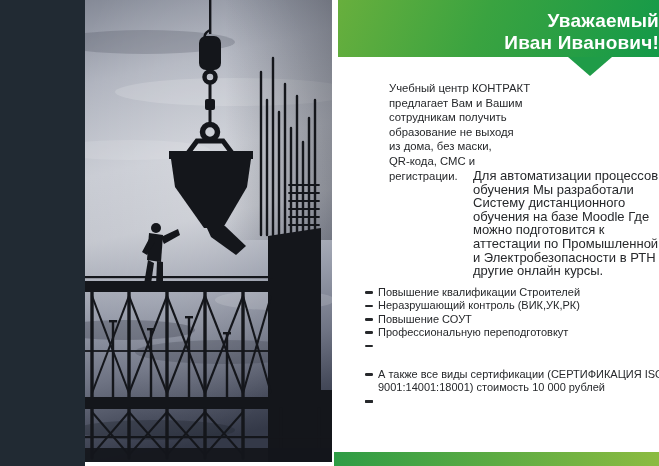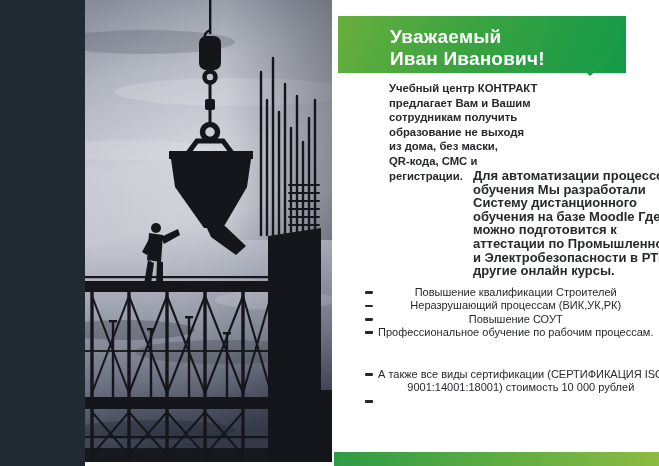--- a/index.html
+++ b/index.html
@@ -6,41 +6,42 @@
   .poster {
     position:relative; width:659px; height:466px; background:#ffffff;
     overflow:hidden; font-family:"Liberation Sans", sans-serif;
     margin:0 auto;
   }
   .navy-strip { position:absolute; left:0; top:0; width:85px; height:466px; background:#212a33; }
   .photo { position:absolute; left:85px; top:0; width:247px; height:462px; }
   .photo svg { display:block; }
 
   .banner {
-    position:absolute; left:338px; top:16px; width:288px; height:57px;
+    position:absolute; left:338px; top:0; width:321px; height:57px;
     background:linear-gradient(112deg, #68af3d 0%, #3aa340 45%, #149a49 100%);
+    text-align:right;
   }
   .banner-title {
     padding:10px 0 0 52px; font-size:19px; line-height:22px; font-weight:bold;
     color:#ffffff; white-space:pre; letter-spacing:0.2px;
   }
   .banner-pointer {
     position:absolute; left:568px; top:57px; width:0; height:0;
     border-left:22px solid transparent; border-right:22px solid transparent;
     border-top:19px solid #1f9c48;
   }
 
-  .para { position:absolute; color:#26282b; white-space:pre;font-weight:bold; }
+  .para { position:absolute; color:#26282b; white-space:pre; }
   .intro { left:389px; top:81px; font-size:11.3px; line-height:14.6px; }
   .automation { left:473px; top:169px; font-size:13px; line-height:13.6px; }
 
   .list { position:absolute; left:365px; margin:0; padding:0; list-style:none; color:#26282b; font-size:11px; }
   .services-list { top:286px; }
   .extras-list { top:368px; }
-  .list li { position:relative; padding-left:13px; line-height:13.4px; white-space:pre;text-align:center; }
+  .list li { position:relative; padding-left:13px; line-height:13.4px; white-space:pre; }
   .dash {
     position:absolute; left:0; top:5.2px; width:8px; height:2.6px;
     background:#26282b; border-radius:1.3px;
   }
 
   .bottom-bar {
     position:absolute; left:334px; right:0; bottom:0; height:14px;
     background:linear-gradient(to right, #2e9c45, #8cbb41);
   }
 </style>
@@ -230,24 +231,24 @@
 обучения Мы разработали
 Систему дистанционного
 обучения на базе Moodle Где
 можно подготовится к
 аттестации по Промышленной
 и Электробезопасности в РТН и
 другие онлайн курсы.</div>
 
   <ul class="list services-list">
     <li><span class="dash"></span><span>Повышение квалификации Строителей</span></li>
-    <li><span class="dash"></span><span>Неразрушающий процессам (ВИК,УК,РК)</span></li>
+    <li><span class="dash"></span><span>Неразрушающий контроль (ВИК,УК,РК)</span></li>
     <li><span class="dash"></span><span>Повышение СОУТ</span></li>
+    <li><span class="dash"></span><span>Профессиональную переподготовкут</span></li>
     <li><span class="dash"></span></li>
-    <li><span class="dash"></span><span>Профессиональное обучение по рабочим процессам.</span></li>
   </ul>
 
   <ul class="list extras-list">
     <li><span class="dash"></span><span>А также все виды сертификации (СЕРТИФИКАЦИЯ ISO
 9001:14001:18001) стоимость 10 000 рублей</span></li>
     <li><span class="dash"></span></li>
     <li><span class="dash"></span></li>
   </ul>
 
   <div class="bottom-bar"></div>

